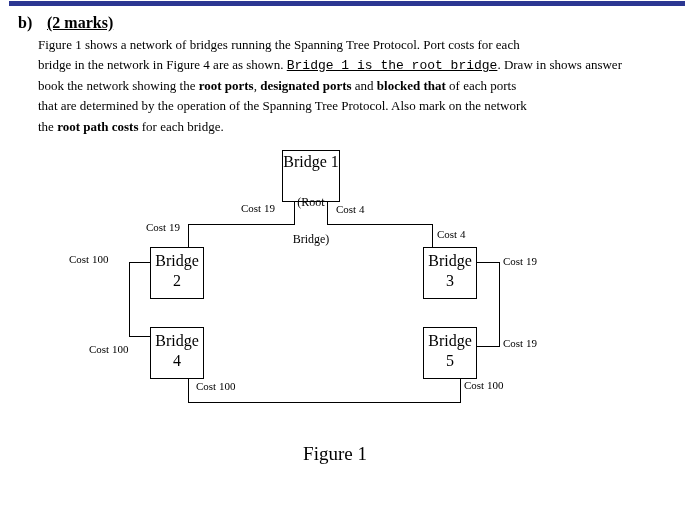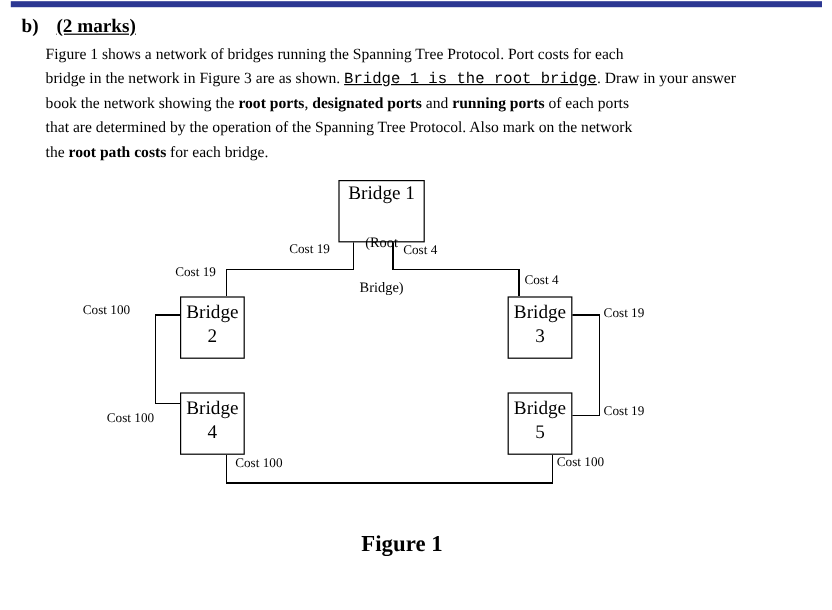--- a/index.html
+++ b/index.html
@@ -50,44 +50,44 @@
     position: absolute;
     font-size: 11px;
     white-space: nowrap;
   }
   .caption {
     position: absolute;
     left: 287px; top: 443px;
     width: 96px;
     text-align: center;
     font-size: 19px;
-    font-weight: bold;
+    font-weight: normal;
   }
   svg.wires { position: absolute; left: 0; top: 0; }
 </style>
 </head>
 <body>
 
 <div class="page">
 
   <div class="top-bar" id="topbar" style="background: rgb(44, 55, 146);"></div>
 
   <div class="heading">
     <span>b)</span>
     <span class="marks">(2 marks)</span>
   </div>
 
   <div class="pline" style="top:35px">
     <span>Figure 1 shows a network of bridges running the Spanning Tree Protocol. Port costs for each</span>
   </div>
   <div class="pline" style="top:55px">
-    <span>bridge in the network in Figure 3 are as shown. </span><span class="u">Bridge 1 is the root bridge</span><span>. Draw in your answer</span>
+    <span>bridge in the network in Figure 4 are as shown. </span><span class="u">Bridge 1 is the root bridge</span><span>. Draw in shows answer</span>
   </div>
   <div class="pline" style="top:76px">
-    <span>book the network showing the </span><span class="b">root ports</span><span>, </span><span class="b">designated ports</span><span> and </span><span class="b">running ports</span><span> of each ports</span>
+    <span>book the network showing the </span><span class="b">root ports</span><span>, </span><span class="b">designated ports</span><span> and </span><span class="b">blocked that</span><span> of each ports</span>
   </div>
   <div class="pline" style="top:96px">
     <span>that are determined by the operation of the Spanning Tree Protocol. Also mark on the network</span>
   </div>
   <div class="pline" style="top:117px">
     <span>the </span><span class="b">root path costs</span><span> for each bridge.</span>
   </div>
 
   <svg class="wires" width="693" height="508" shape-rendering="crispEdges" stroke="#000000" stroke-width="1">
 
@@ -105,21 +105,21 @@
 
     <line x1="477" y1="262.5" x2="499.5" y2="262.5"></line>
     <line x1="499.5" y1="262" x2="499.5" y2="347"></line>
     <line x1="477" y1="346.5" x2="499.5" y2="346.5"></line>
 
     <line x1="188.5" y1="379" x2="188.5" y2="403"></line>
     <line x1="188.5" y1="402.5" x2="460.5" y2="402.5"></line>
     <line x1="460.5" y1="379" x2="460.5" y2="403"></line>
   </svg>
 
-  <div class="bbox root" style="left:282px; top:150px; width:72px; height:52px;">
+  <div class="bbox root" style="left:282px; top:150px; width:58px; height:52px;">
     <div>Bridge 1</div>
     <div class="sub">(Root</div>
     <div class="sub">Bridge)</div>
   </div>
 
   <div class="bbox" style="left:150px; top:247px; width:54px; height:52px;">
     <div>Bridge</div>
     <div>2</div>
   </div>
 

